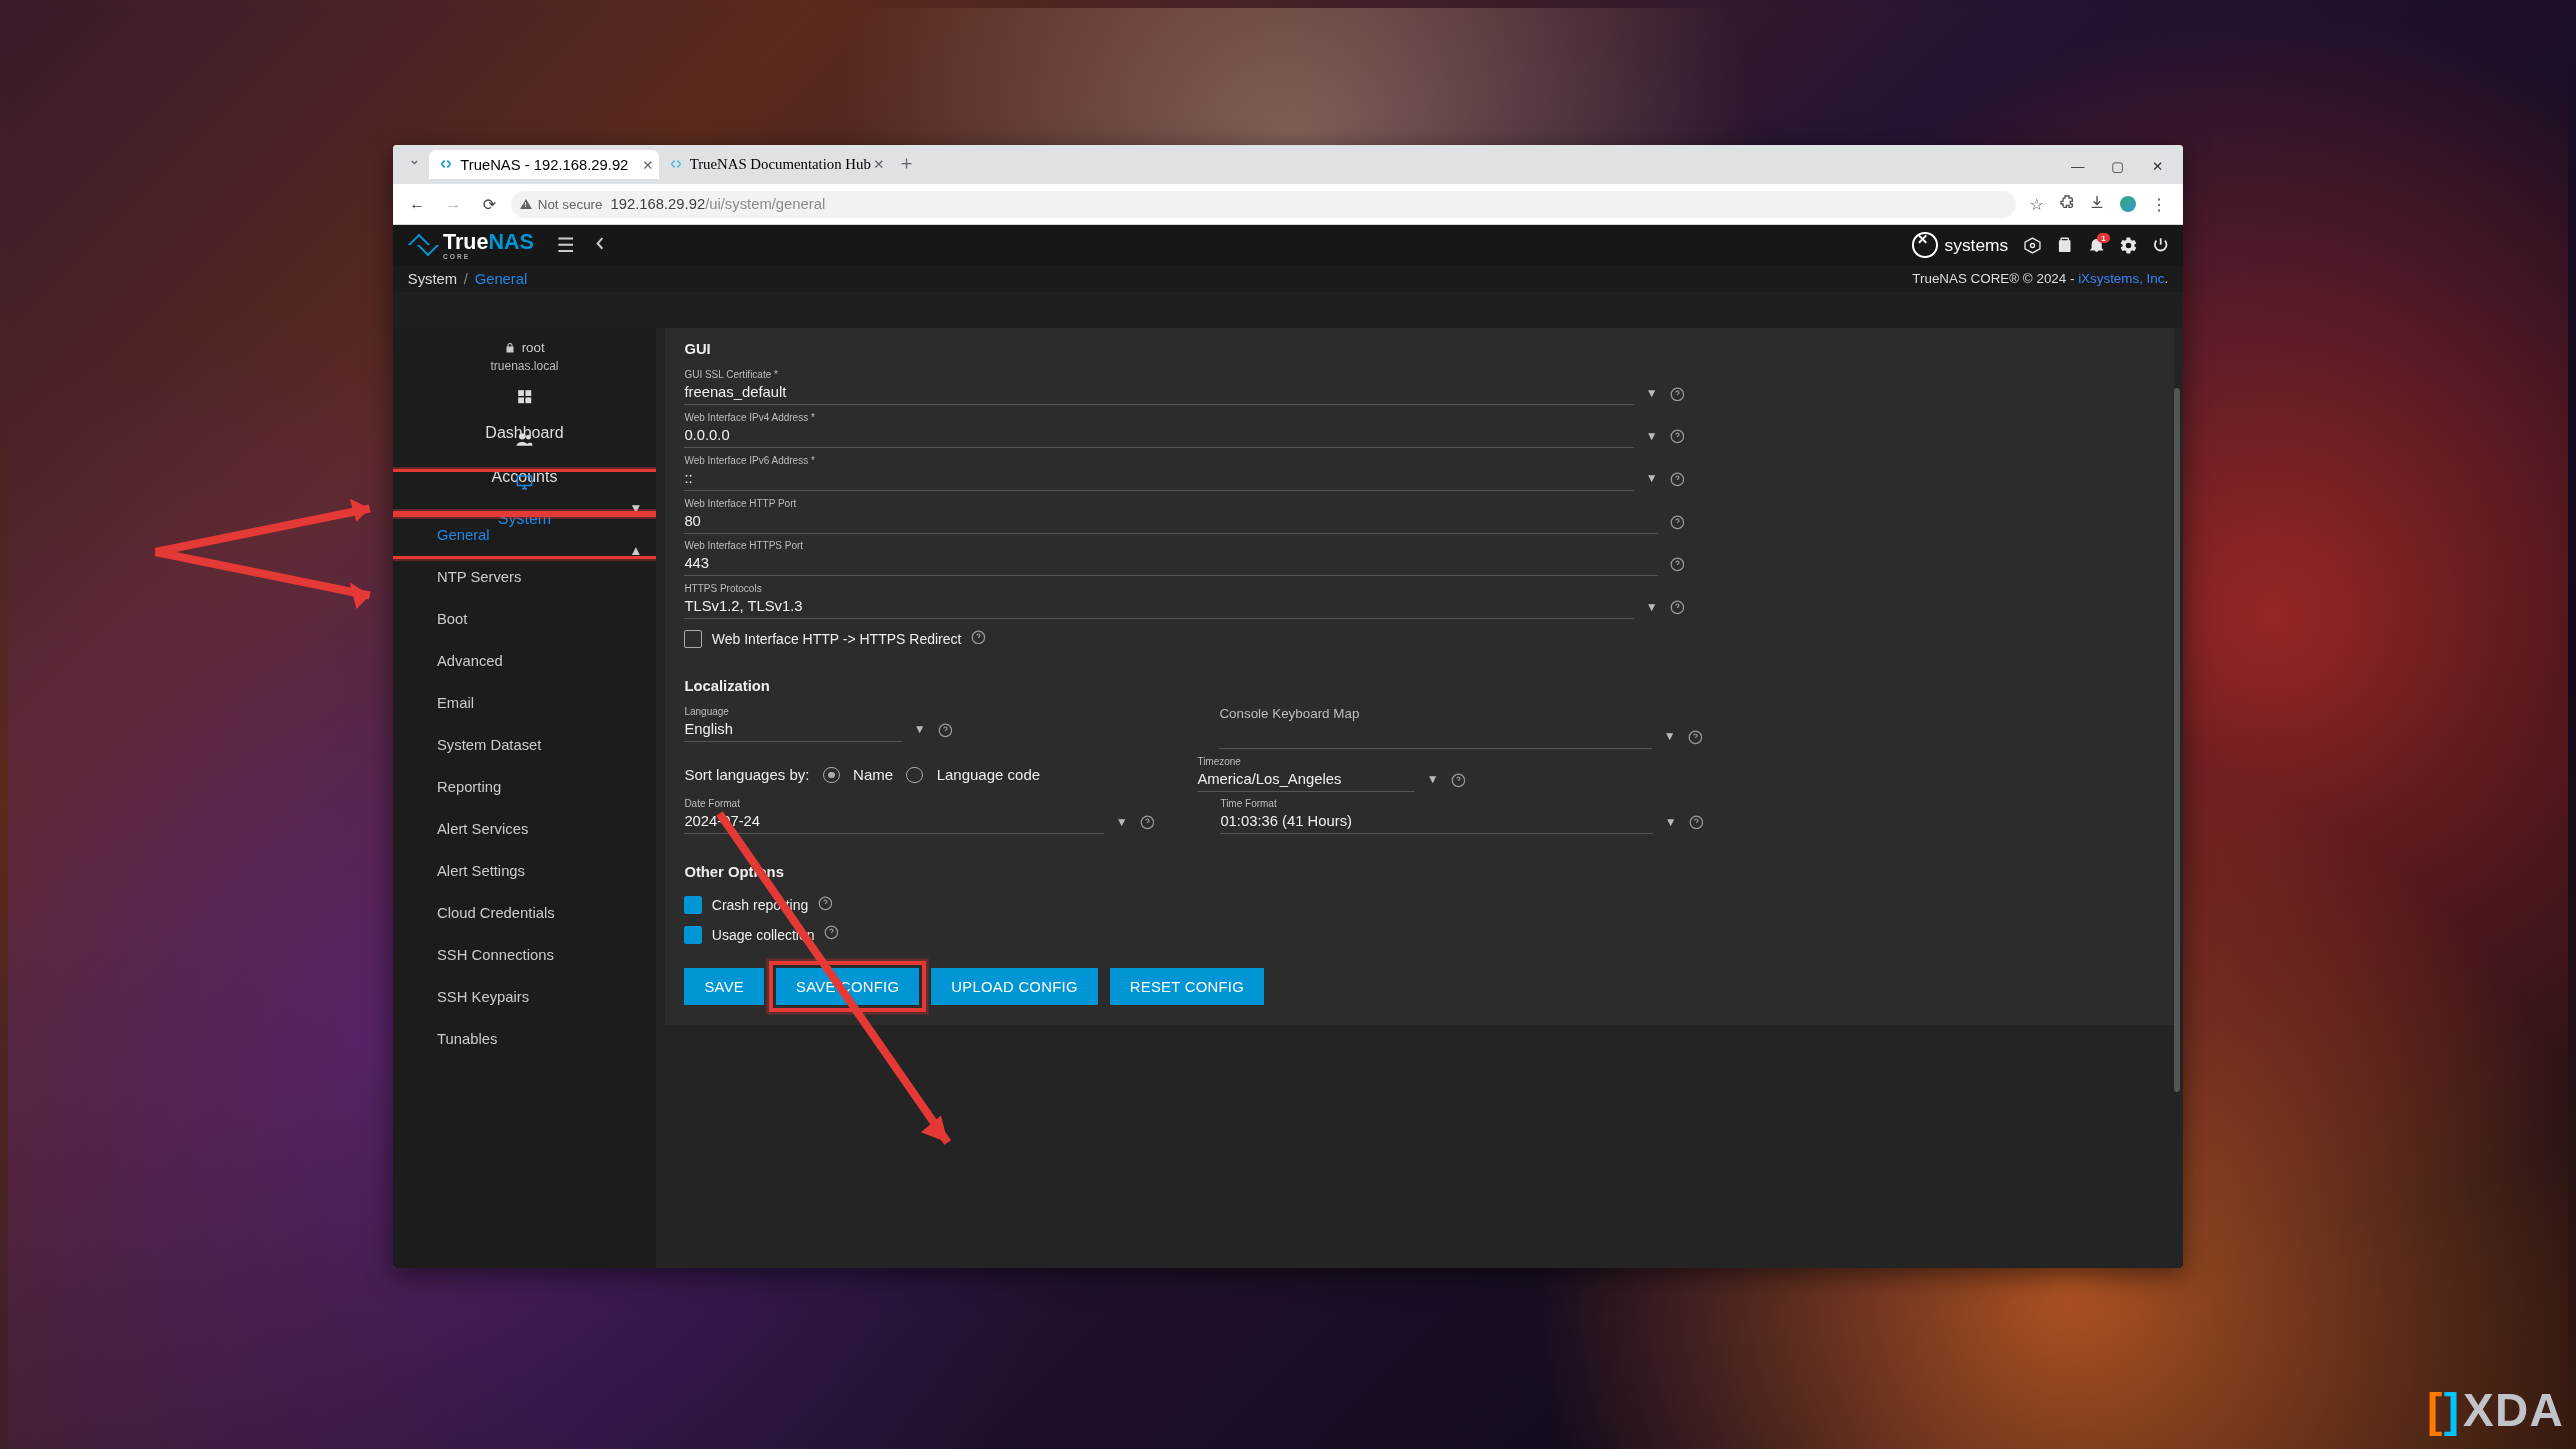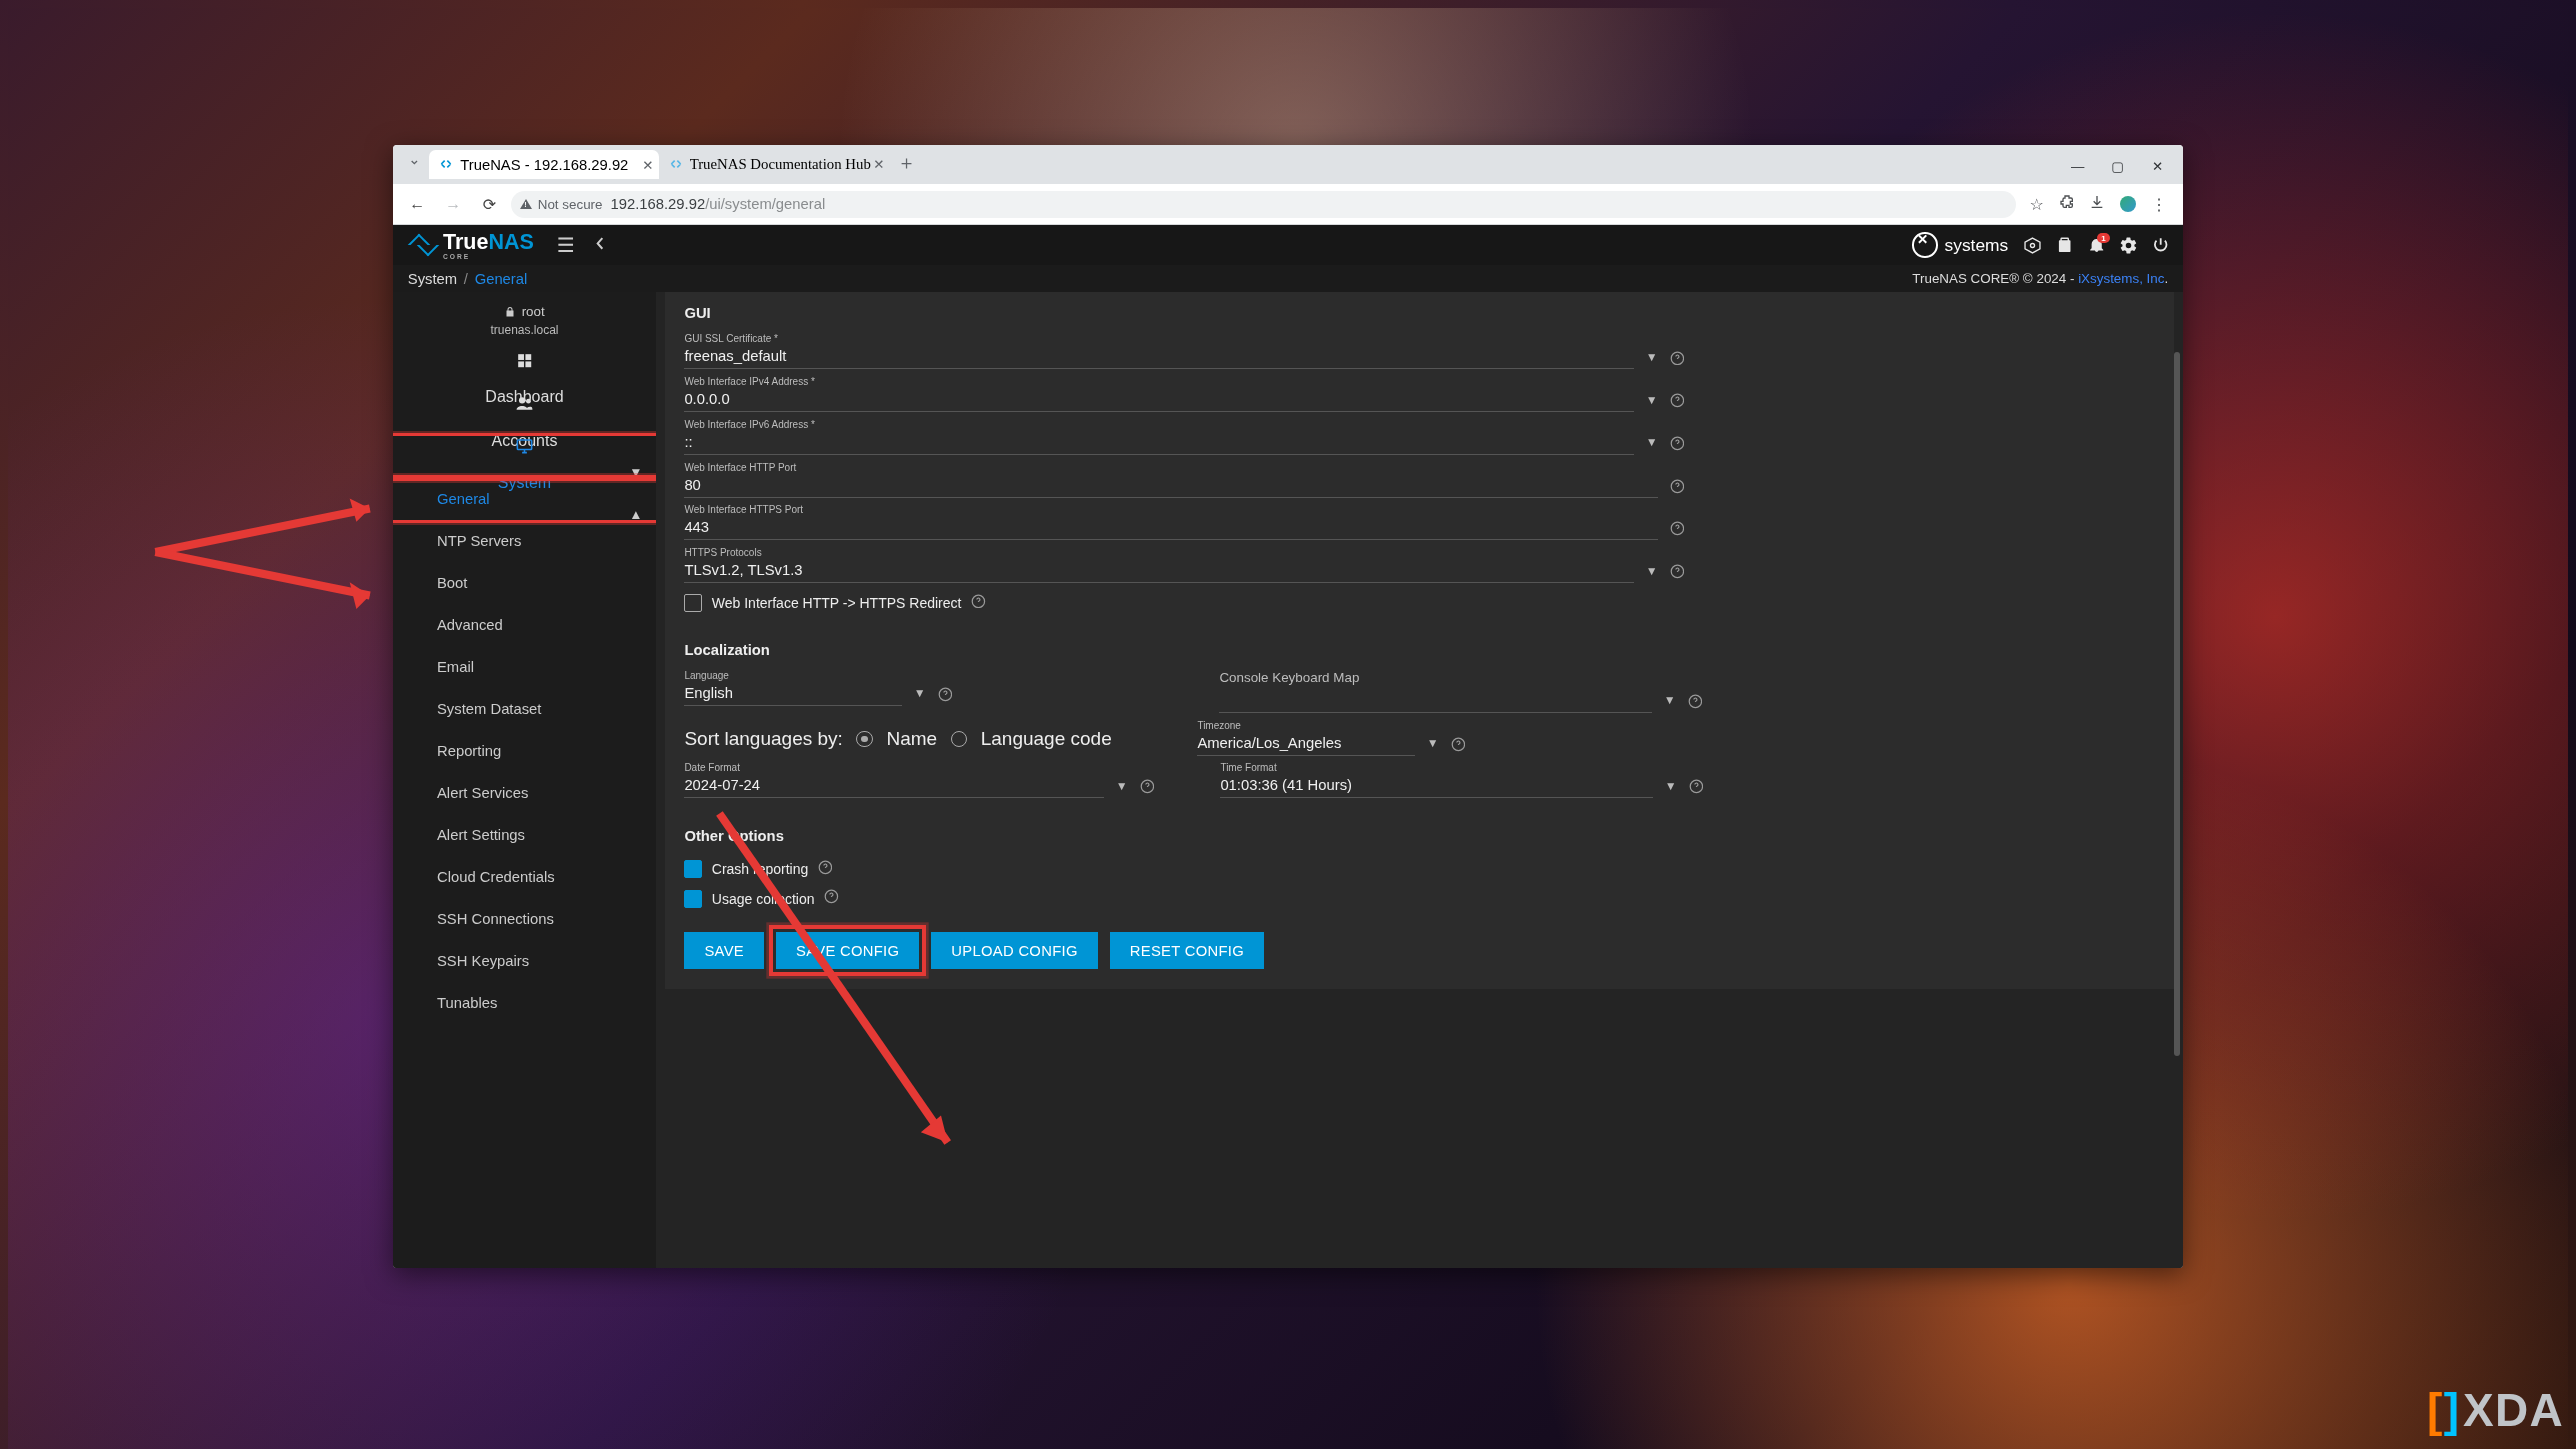--- a/index.html
+++ b/index.html
@@ -64,21 +64,21 @@
   .tb-ico{width:32px;height:32px;display:flex;align-items:center;justify-content:center;color:#e6e6e6;font-size:17.4px;position:relative;}
   .bell-badge{position:absolute;top:4px;right:2.7px;background:#e53935;color:#fff;font-size:8px;font-weight:700;border-radius:6.7px;padding:0.7px 4px;}
 
   .crumbrow{height:27px;background:#1b1b1b;display:flex;align-items:center;padding:0 14.8px;font-size:14.8px;}
   .crumbrow a.first{color:#ddd;}
   .crumbrow .sep{color:#888;margin:0 6.7px;}
   .crumbrow a.cur{color:#1e88e5;}
   .crumbrow .brand{margin-left:auto;font-size:13.4px;color:#ddd;}
   .crumbrow .brand a{color:#3b82f6;text-align:right;}
 
-  .appbody{flex:1;display:flex;min-height:0;}
+  .appbody{flex:1;display:flex;min-height:0;margin-top:36px;}
   .sidebar{width:263px;background:#1c1c1c;display:flex;flex-direction:column;overflow:auto;}
   .userbox{padding:12px 0 14.8px;text-align:center;font-size:13.4px;color:#ccc;}
   .userbox .u{display:inline-flex;align-items:center;gap:5.4px;}
   .userbox .host{display:block;font-size:12px;color:#bbb;margin-top:2.7px;}
   .navitem{display:flex;align-items:center;height:42px;padding:0 13.4px 0 13.4px;font-size:16px;color:#ddd;gap:14.8px;position:relative;flex-direction:column;}
   .navitem .exp{margin-left:auto;font-size:13.4px;color:#ccc;}
   .navchild{height:42px;display:flex;align-items:center;padding-left:44px;font-size:14.8px;color:#ccc;}
   .navchild.active{color:#1e88e5;}
   .hl{position:relative;}
   .hl::after{content:"";position:absolute;left:-2.7px;right:-2.7px;top:-2.7px;bottom:-2.7px;border:3.4px solid #e53935;box-shadow:0 0 0 2px rgba(229,57,53,0.35);pointer-events:none;}
@@ -91,21 +91,21 @@
   .frow{display:flex;gap:23px;flex-wrap:wrap;}
   .field{display:flex;flex-direction:column;padding-top:6.7px;}
   .flabel{font-size:10px;color:#bdbdbd;}
   .fval{font-size:14.8px;color:#f0f0f0;border:none;border-bottom:0.7px solid #555;background:transparent;padding:4px 0 4px 0;}
   .fwrap{display:flex;align-items:flex-end;gap:12px;justify-content:space-between;}
   .dd{color:#bbb;font-size:12px;padding-bottom:5.4px;}
   .help{color:#9a9a9a;padding-bottom:4px;}
   .help svg,.dd svg{display:block;}
   .chk{display:flex;align-items:center;gap:9.4px;font-size:14px;color:#eee;padding-top:10.7px;}
   .chkbox{width:16px;height:16px;border:1.3px solid #aaa;border-radius:2px;display:inline-block;}
-  .radio-row{display:flex;align-items:center;gap:13.4px;font-size:19px;color:#eee;padding-top:9.4px;}
+  .radio-row{display:flex;align-items:center;gap:13.4px;font-size:15px;color:#eee;padding-top:9.4px;}
   .radio{width:14.8px;height:14.8px;border:1.3px solid #aaa;border-radius:50%;display:inline-flex;align-items:center;justify-content:center;}
   .radio.sel::after{content:"";width:6.7px;height:6.7px;background:#aaa;border-radius:50%;}
   .btnrow{display:flex;gap:12px;padding:24px 0 0 19px;}
   .btn{background:#0095d5;color:#fff;border:none;font-size:14.8px;font-weight:500;padding:10.7px 20px;letter-spacing:0.3px;}
   .btn.hl-strong{position:relative;}
   .btn.hl-strong::after{content:"";position:absolute;left:-6.7px;right:-6.7px;top:-6.7px;bottom:-6.7px;border:4px solid #e53935;box-shadow:0 0 0 2.7px rgba(229,57,53,0.3);pointer-events:none;}
 
   
   .arrow{position:absolute;pointer-events:none;}
   .arrow line{stroke:#e53935;stroke-width:12;}

